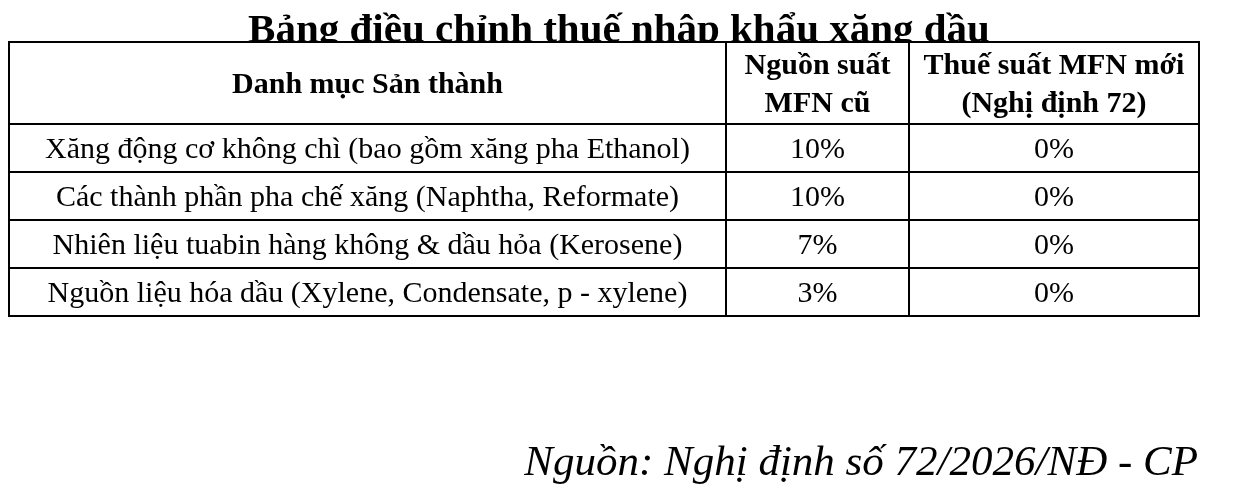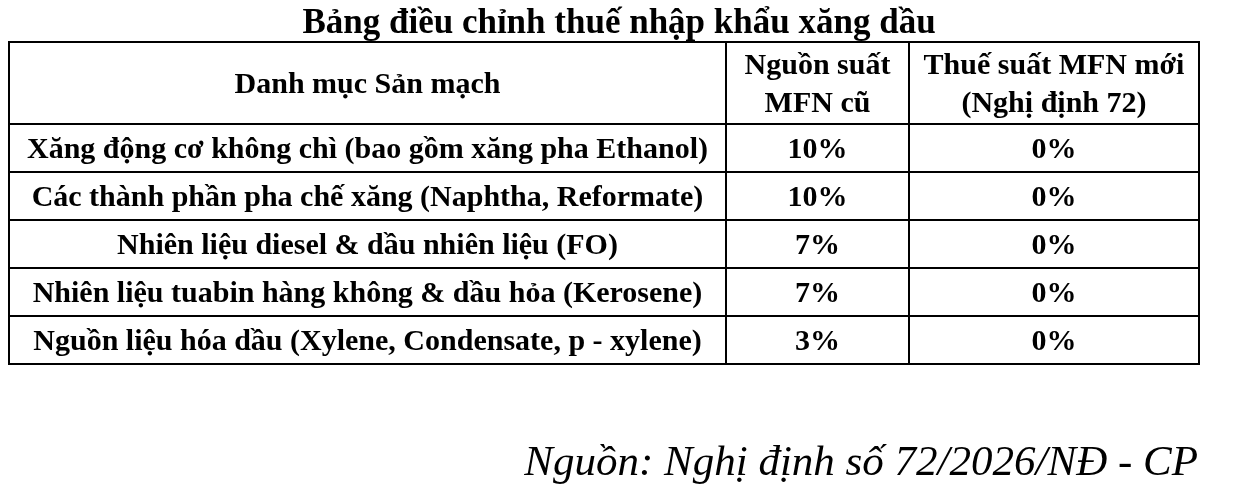--- a/index.html
+++ b/index.html
@@ -12,24 +12,24 @@
     width: 1238px;
     height: 488px;
     background: #ffffff;
     color: #000000;
     font-family: "Liberation Serif", serif;
     overflow: hidden;
   }
   .doc-title {
     width: 1238px;
     text-align: center;
-    font-size: 35px;
+    font-size: 41px;
     font-weight: bold;
     line-height: 40px;
-    padding-top: 2px;
+    padding-top: 8px;
     white-space: nowrap;
   }
   table.tax-table {
     position: absolute;
     left: 8px;
     top: 41px;
     width: 1190px;
     border-collapse: collapse;
     table-layout: fixed;
     background: #ffffff;
@@ -44,21 +44,21 @@
   }
   table.tax-table th {
     font-size: 30px;
     font-weight: bold;
     line-height: 38px;
     white-space: pre-line;
     height: 80px;
   }
   table.tax-table td {
     font-size: 30px;
-    font-weight: bold;
+    font-weight: normal;
     height: 46px;
     white-space: nowrap;
   }
   col.col-product  { width: 717px; }
   col.col-old-rate { width: 183px; }
   col.col-new-rate { width: 290px; }
   .source-note {
     position: absolute;
     top: 436px;
     right: 40px;
@@ -75,41 +75,36 @@
   <div class="doc-title">Bảng điều chỉnh thuế nhập khẩu xăng dầu</div>
 
   <table class="tax-table">
     <colgroup>
       <col class="col-product">
       <col class="col-old-rate">
       <col class="col-new-rate">
     </colgroup>
     <thead>
       <tr>
-        <th>Danh mục Sản mạch</th>
+        <th>Danh mục Sản thành</th>
         <th>Nguồn suất
 MFN cũ</th>
         <th>Thuế suất MFN mới
 (Nghị định 72)</th>
       </tr>
     </thead>
     <tbody>
       <tr>
         <td>Xăng động cơ không chì (bao gồm xăng pha Ethanol)</td>
         <td>10%</td>
         <td>0%</td>
       </tr>
       <tr>
         <td>Các thành phần pha chế xăng (Naphtha, Reformate)</td>
         <td>10%</td>
-        <td>0%</td>
-      </tr>
-      <tr>
-        <td>Nhiên liệu diesel &amp; dầu nhiên liệu (FO)</td>
-        <td>7%</td>
         <td>0%</td>
       </tr>
       <tr>
         <td>Nhiên liệu tuabin hàng không &amp; dầu hỏa (Kerosene)</td>
         <td>7%</td>
         <td>0%</td>
       </tr>
       <tr>
         <td>Nguồn liệu hóa dầu (Xylene, Condensate, p - xylene)</td>
         <td>3%</td>

